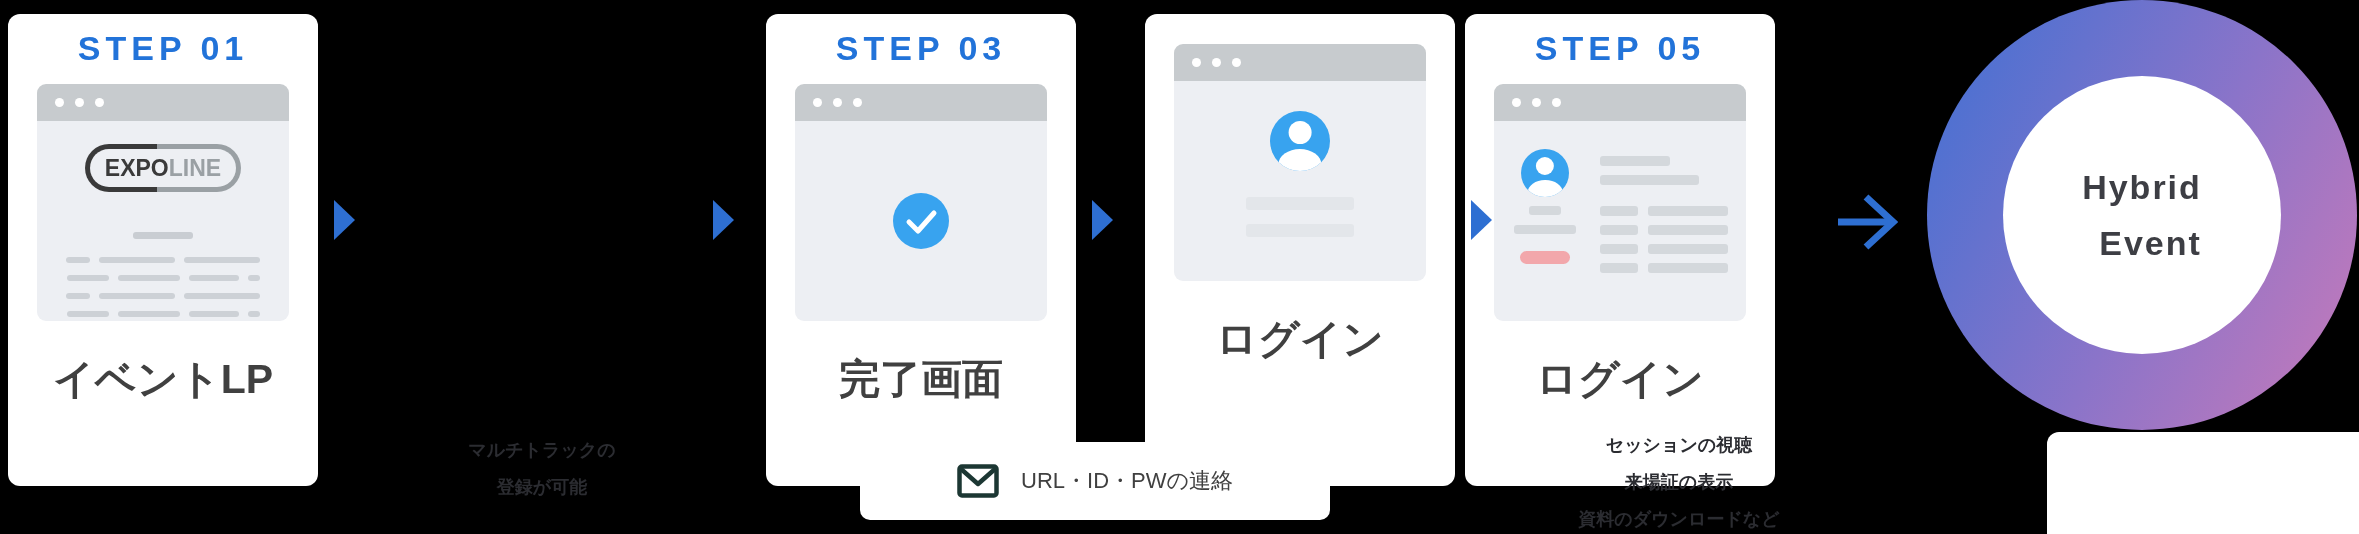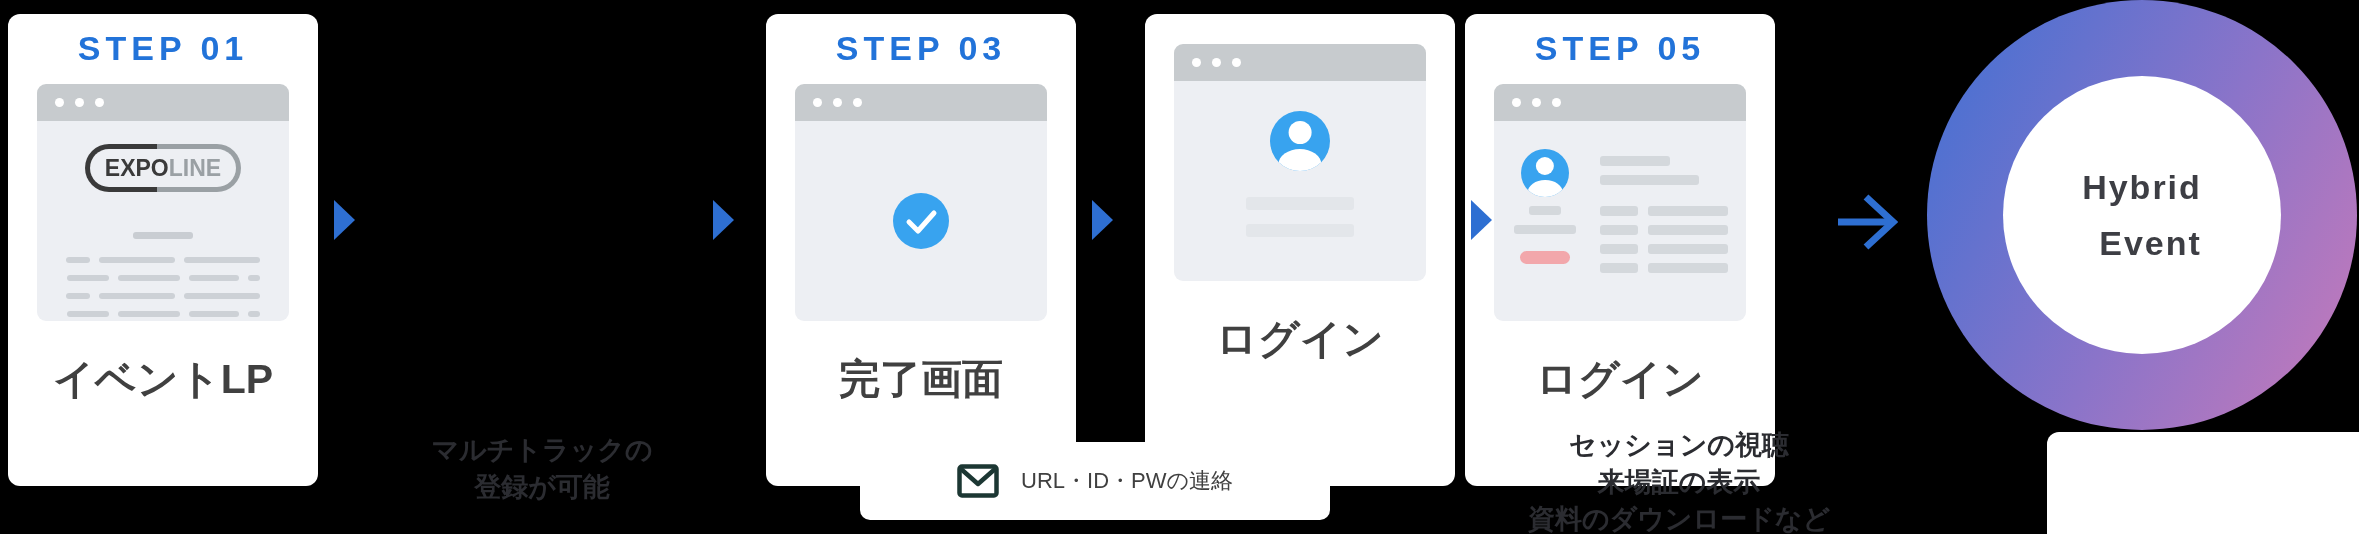--- a/index.html
+++ b/index.html
@@ -79,21 +79,21 @@
   
   .tri{
     position:absolute;top:200px;width:0;height:0;
     border-top:20px solid transparent;border-bottom:20px solid transparent;
     border-left:21px solid #2e6fd2;
   }
   .final-arrow{position:absolute;left:1838px;top:193px;}
   
   .note{
     position:absolute;width:310px;text-align:center;
-    font-size:27px;font-weight:600;color:#2b2c31;line-height:37px;
+    font-size:18px;font-weight:600;color:#2b2c31;line-height:37px;
     white-space:pre-line;
   }
   .note2{left:387px;top:432px;}
   .note5{left:1524px;top:427px;}
   
   .mailbox{
     position:absolute;left:860px;top:442px;width:470px;height:78px;
     background:#fff;border-radius:10px;
     display:flex;align-items:center;justify-content:center;gap:22px;
   }

